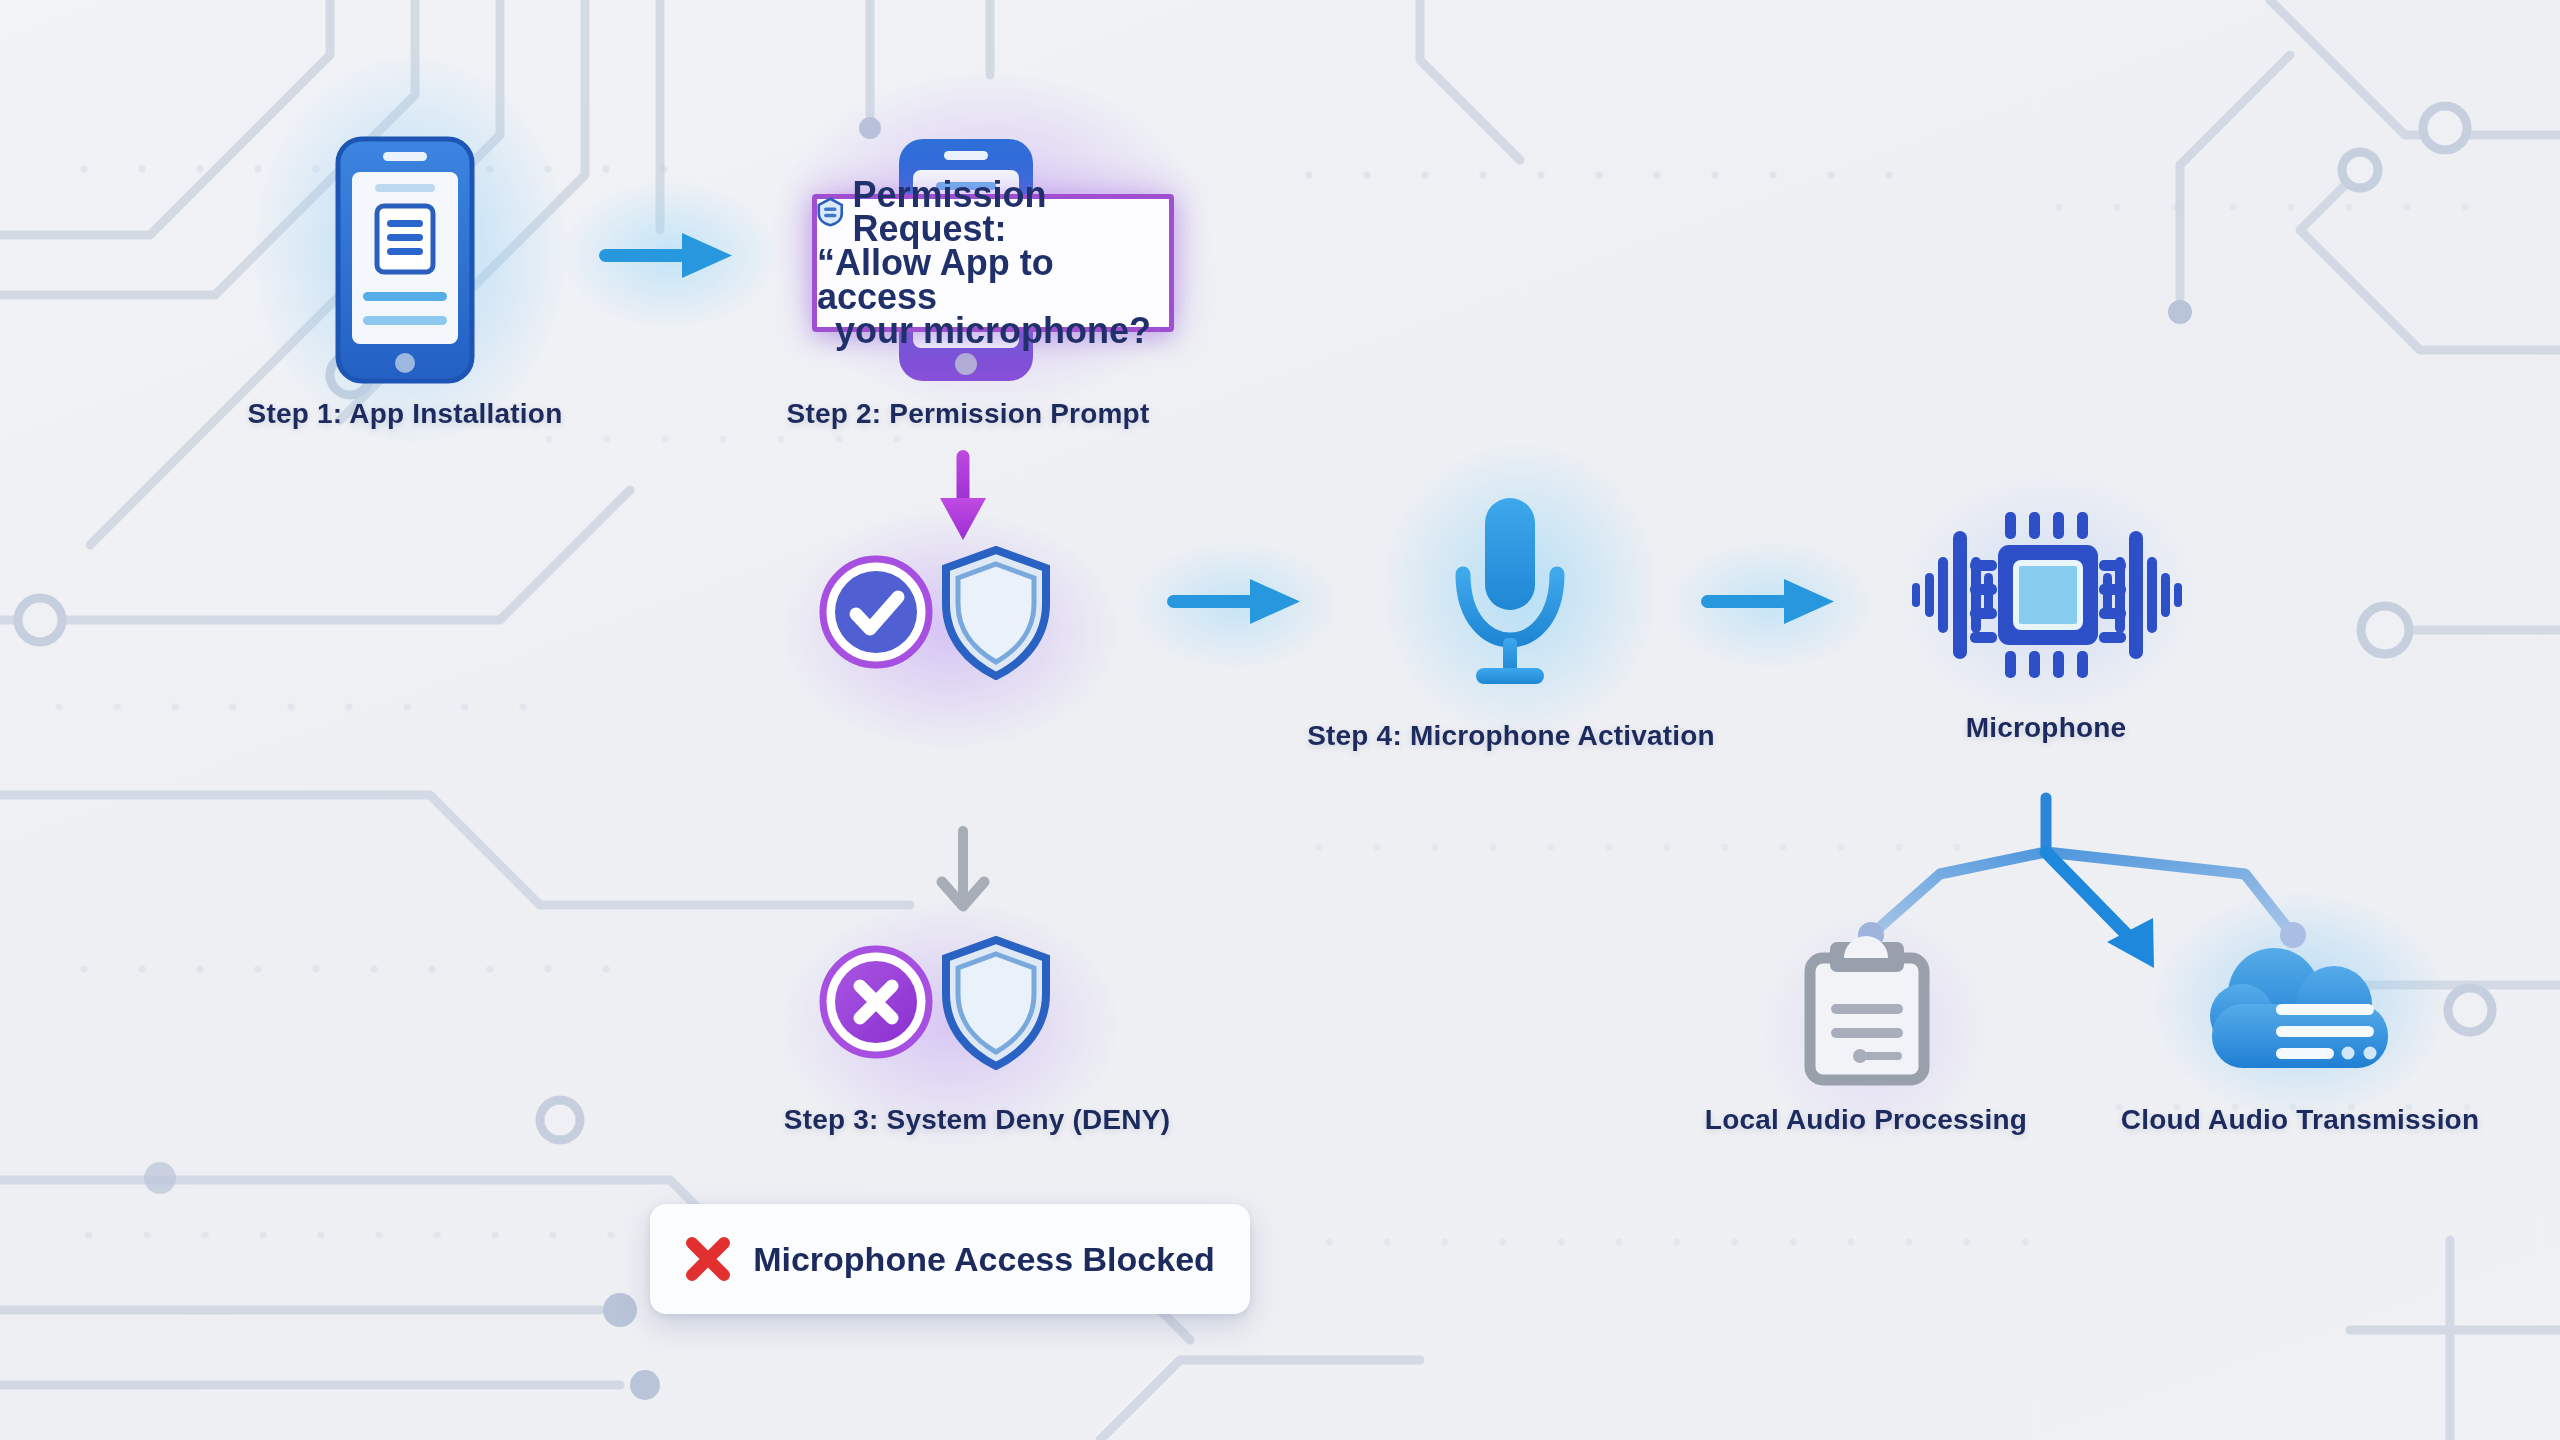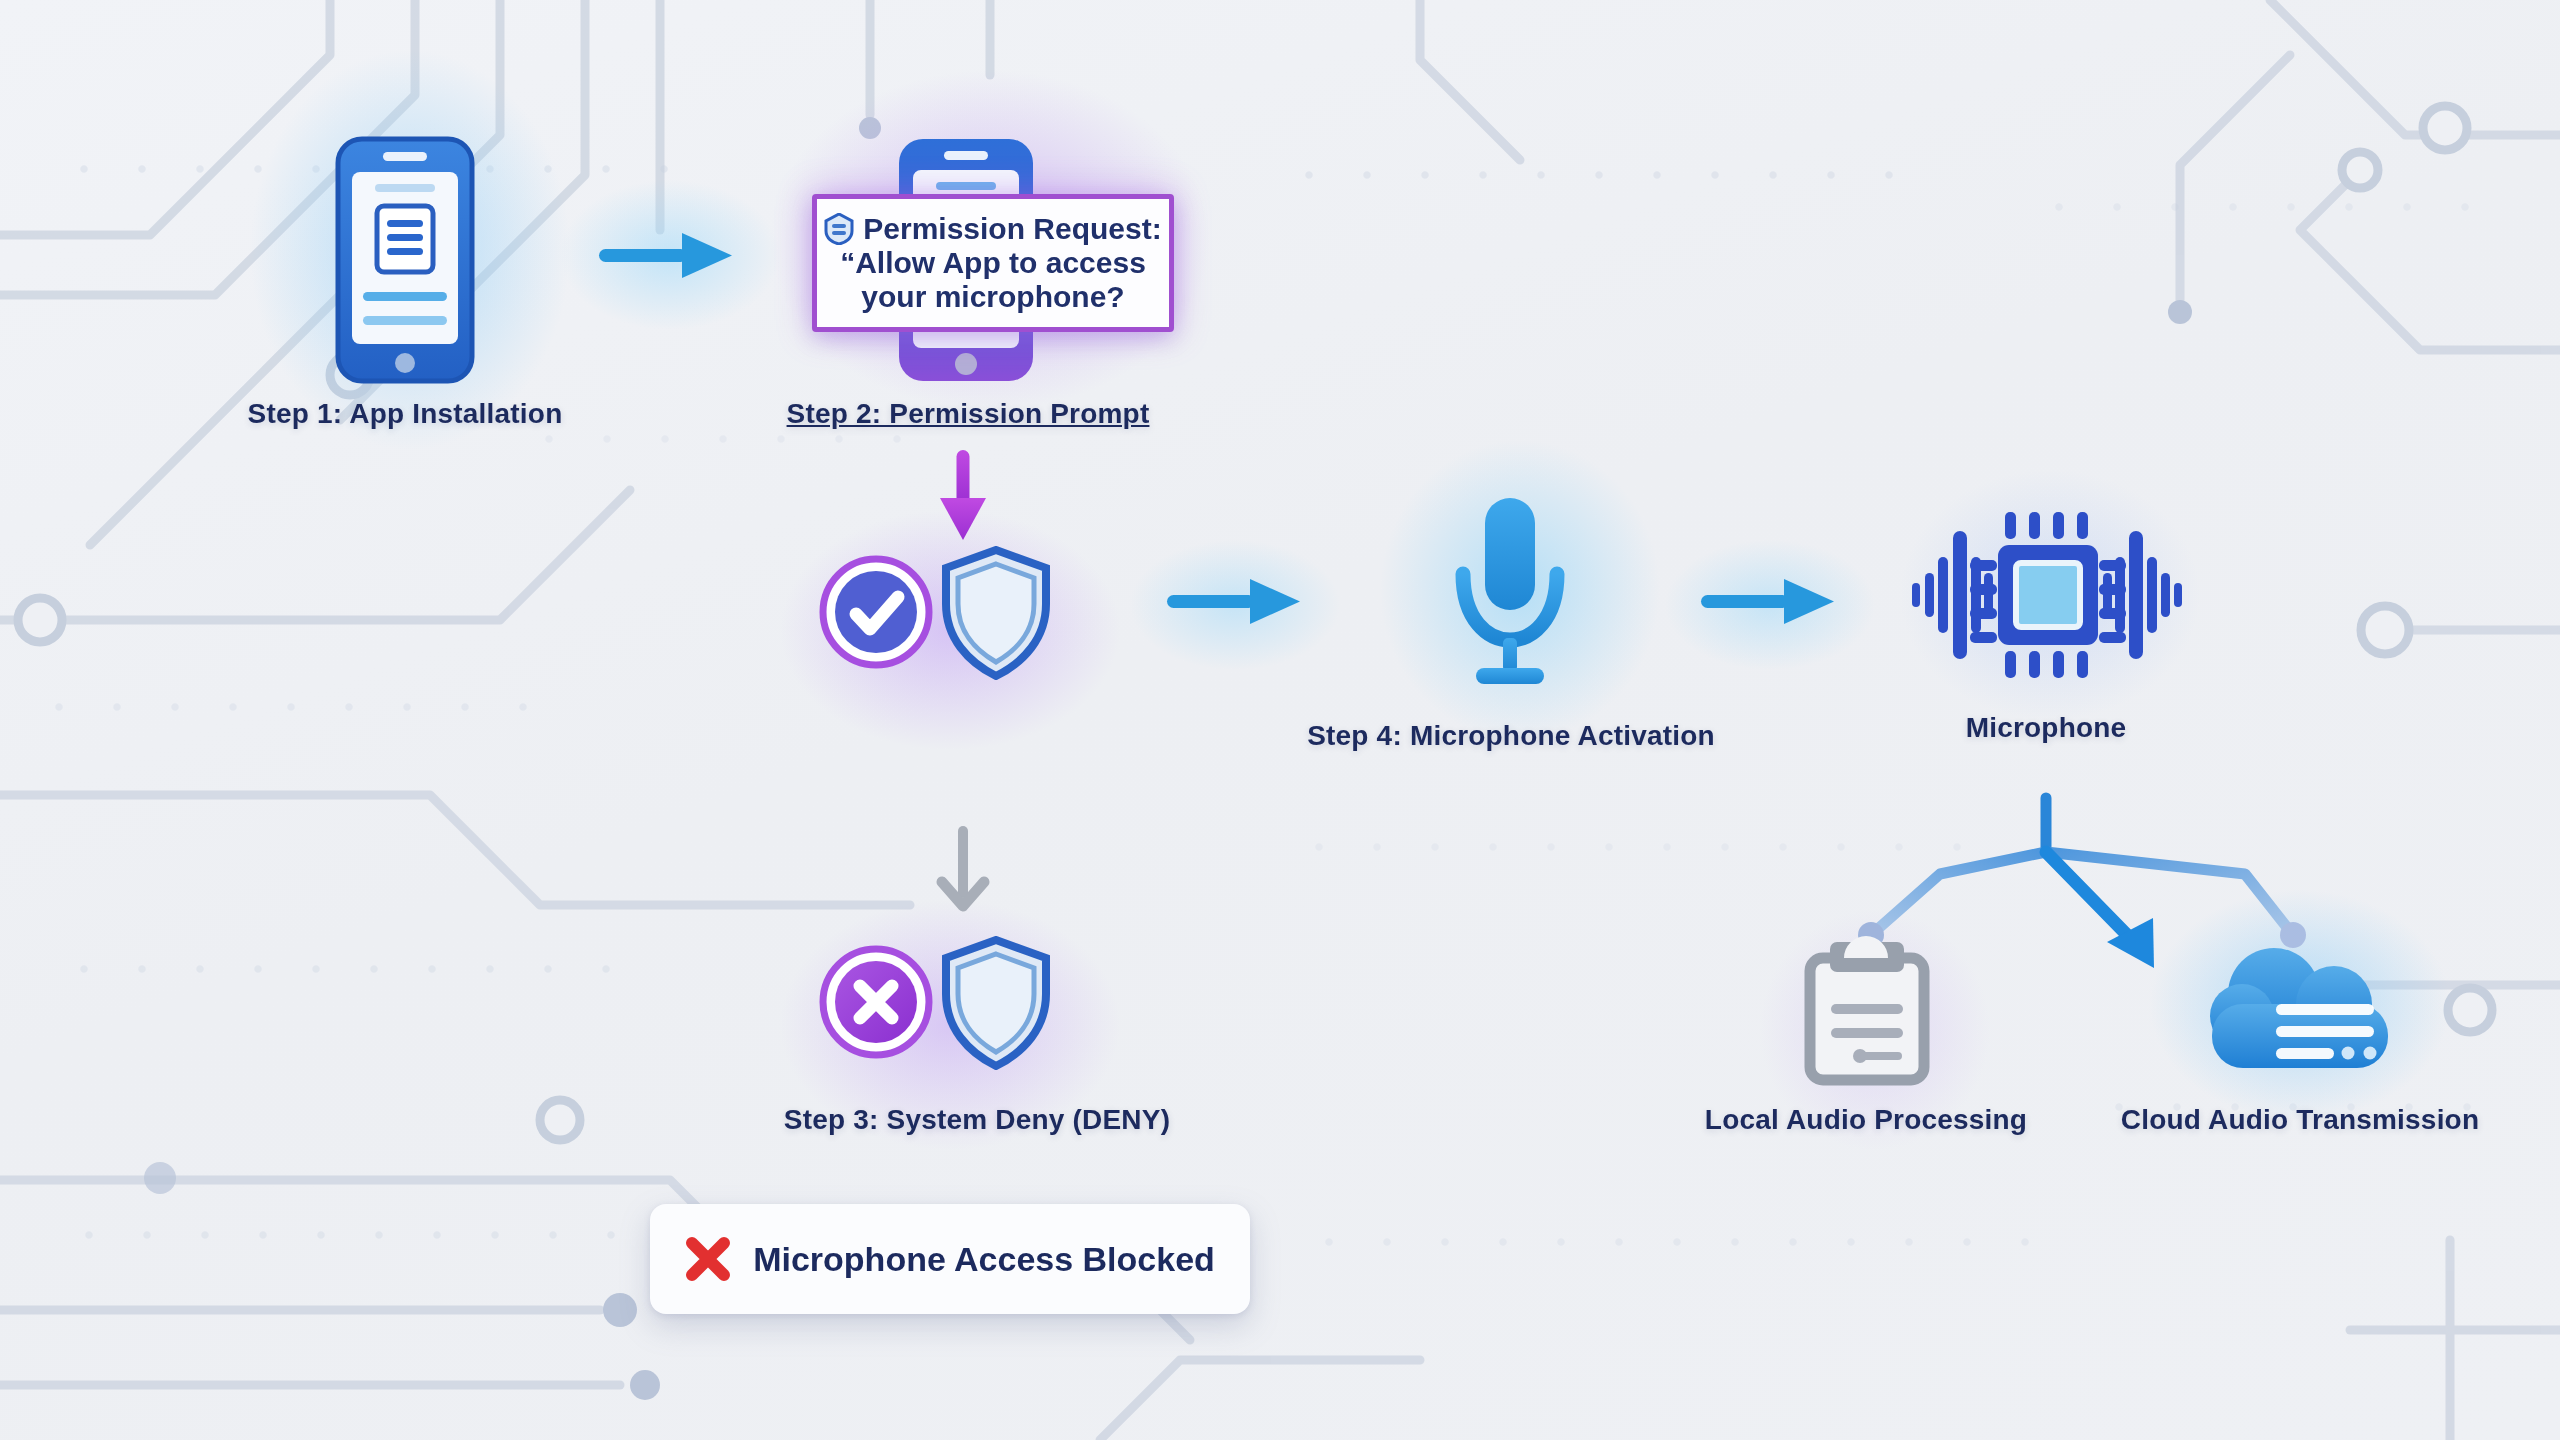--- a/index.html
+++ b/index.html
@@ -28,21 +28,21 @@
     text-shadow:0 2px 7px rgba(30,40,90,.14);
     line-height:47px;
   }
 
   
   .prompt-box {
     position:absolute; left:812px; top:194px; width:362px; height:138px;
     background:#fdfdff; border:5px solid #a04fd0; border-radius:4px;
     box-shadow:0 0 34px rgba(170,100,230,.45), 0 8px 20px rgba(120,90,200,.22);
     display:flex; flex-direction:column; justify-content:center; align-items:center;
-    font-size:30px; font-weight:700; color:#20306b; line-height:34px; z-index:5;
+    font-size:36px; font-weight:700; color:#20306b; line-height:34px; z-index:5;
   }
   .prompt-title { display:flex; align-items:center; gap:9px; }
 
   
   .banner {
     position:absolute; left:650px; top:1204px; width:600px; height:110px;
     background:#fbfcfe; border-radius:16px;
     box-shadow:0 12px 30px rgba(120,130,165,.28), 0 2px 6px rgba(120,130,165,.18);
     display:flex; align-items:center; justify-content:center; gap:22px;
     font-size:34px; font-weight:700; color:#1c2a5e;
@@ -163,21 +163,21 @@
       <rect x="8" y="11" width="14" height="4" rx="2" fill="#3f77cc"></rect>
       <rect x="8" y="18" width="14" height="4" rx="2" fill="#3f77cc"></rect>
     </svg>
     <span>Permission Request:</span>
   </div>
   <div>“Allow App to access</div>
   <div>your microphone?</div>
 </div>
 
 <div class="step-label" style="left:145px;top:390px;">Step 1: App Installation</div>
-<div class="step-label" style="left:708px;top:390px;text-decoration:underline;">Step 2: Permission Prompt</div>
+<div class="step-label" style="left:708px;top:390px;">Step 2: Permission Prompt</div>
 
 <svg class="abs" style="left:935px;top:448px;" width="56" height="94" viewBox="0 0 56 94">
   <defs>
     <linearGradient id="pa" x1="0" y1="0" x2="0" y2="1">
       <stop offset="0" stop-color="#c04ae2"></stop>
         <stop offset="1" stop-color="#9b2fd2"></stop>
     </linearGradient>
   </defs>
   <rect x="21.5" y="2" width="13" height="54" rx="6.5" fill="url(#pa)"></rect>
   <path d="M5 50 L51 50 L28 92 Z" fill="url(#pa)"></path>

